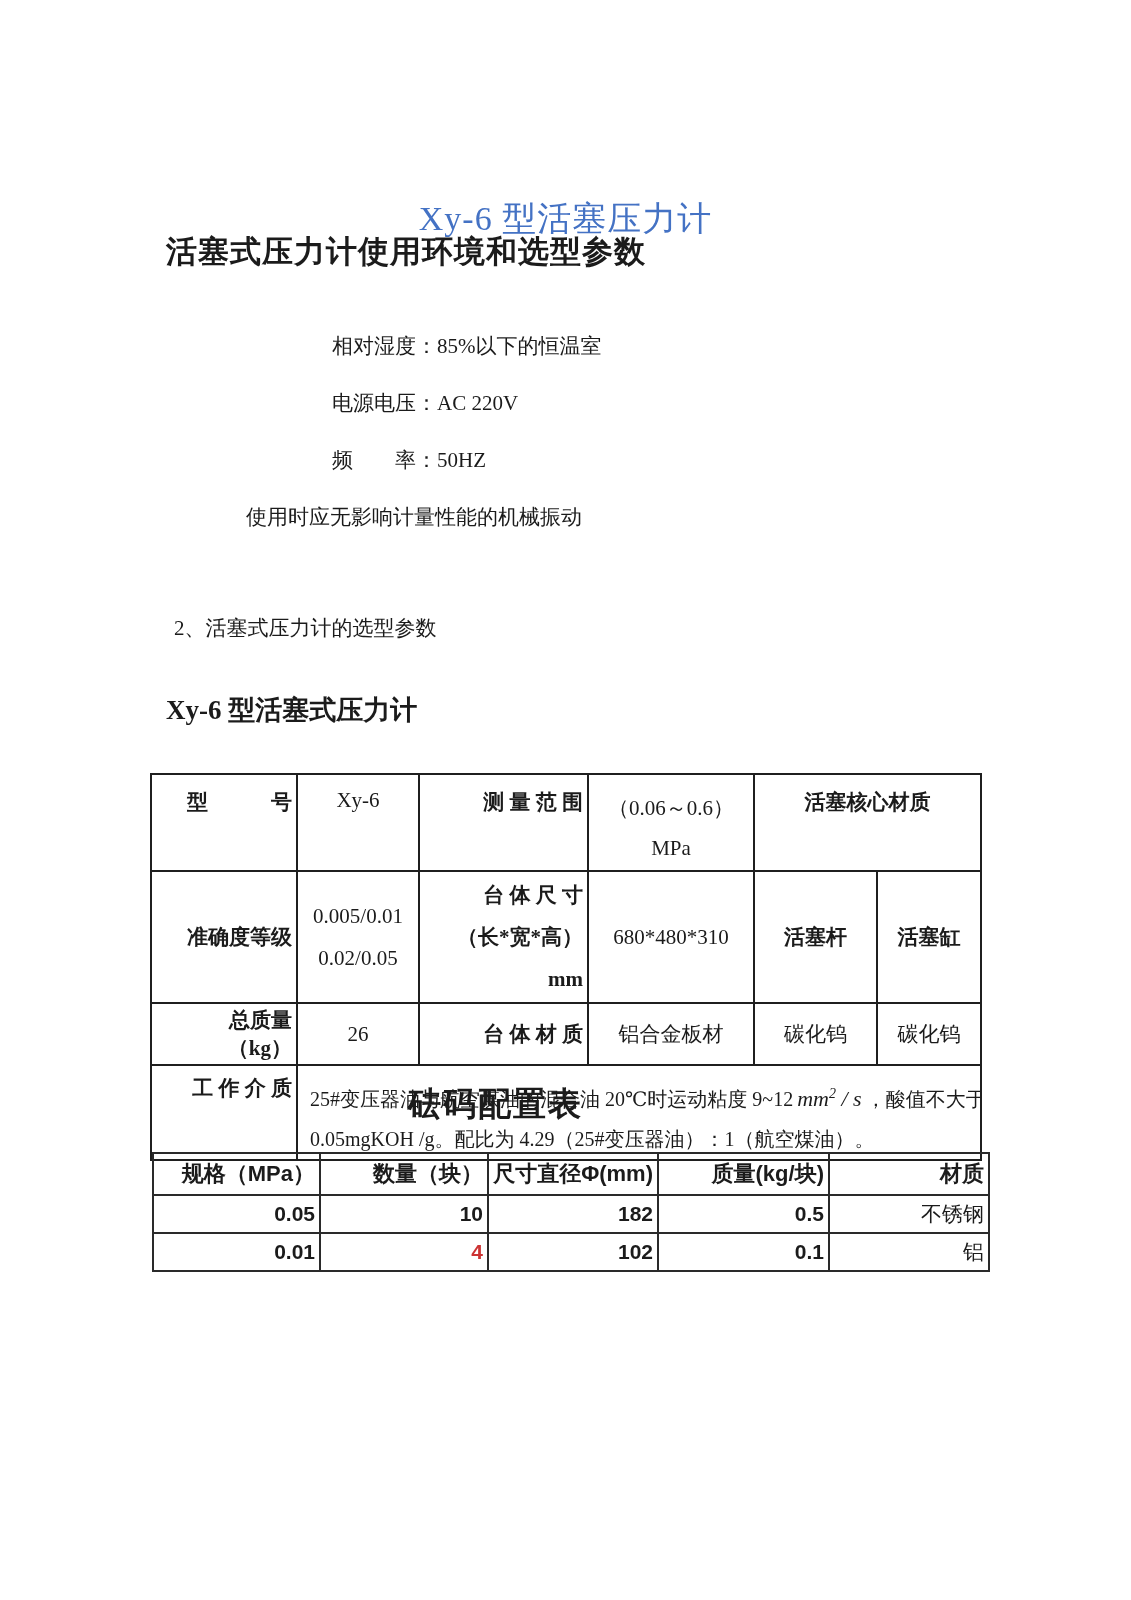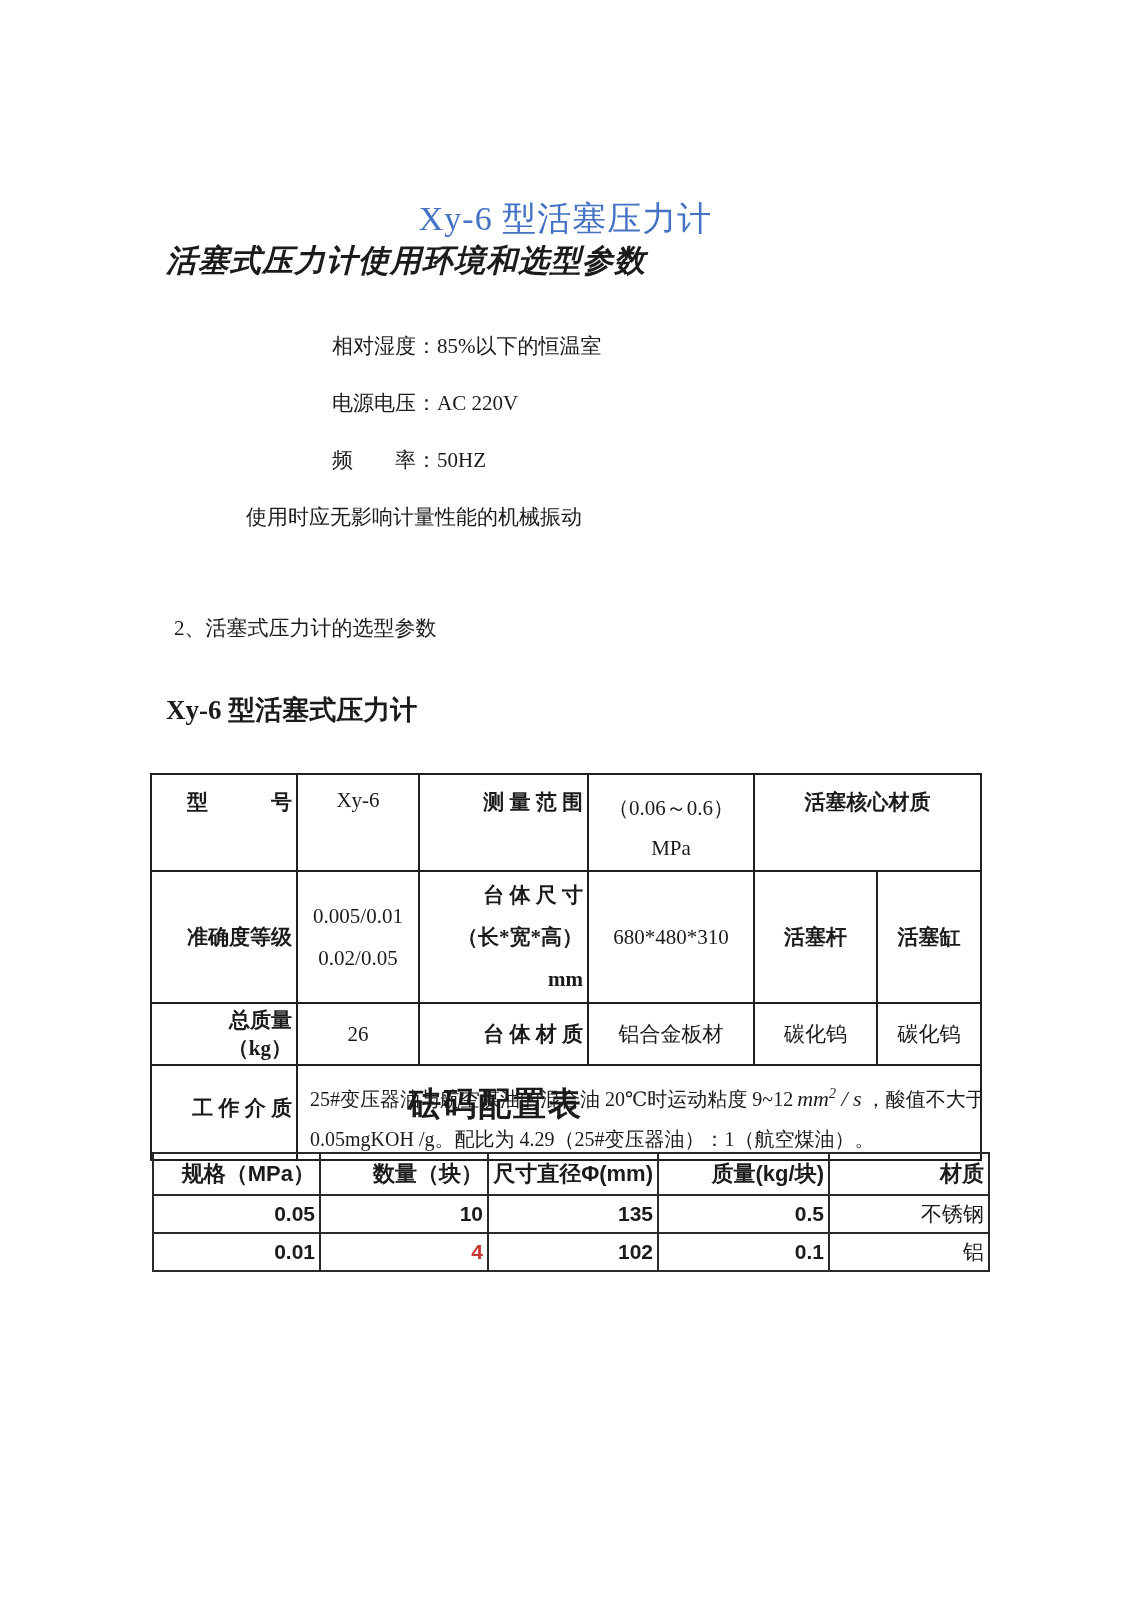--- a/index.html
+++ b/index.html
@@ -6,22 +6,22 @@
   body {
     width:1131px; height:1600px; background:#ffffff; position:relative;
     font-family:"Liberation Serif","DejaVu Serif",serif;
     color:#1b1b1b; font-size:21px;
   }
   .page-title {
     position:absolute; top:196px; left:0; width:1131px;
     text-align:center; font-size:34px; color:#4472C4; letter-spacing:1px;
   }
   .section-heading {
-    position:absolute; top:240px; left:166px;
-    font-size:31px; font-weight:bold; letter-spacing:1px;font-style:italic;
+    position:absolute; top:231px; left:166px;
+    font-size:31px; font-weight:bold; letter-spacing:1px;
   }
   .env-block { position:absolute; top:336px; left:174px; }
   .env-line { margin-bottom:36px; line-height:21px; white-space:pre; }
   .env-first { display:flex; }
   .env-label { width:158px; flex:0 0 158px; }
   .item2-line { position:absolute; top:618px; left:174px; line-height:21px; }
   .spec-heading {
     position:absolute; top:692px; left:166px;
     font-size:27px; font-weight:bold;
   }
@@ -119,21 +119,21 @@
   </tr>
   <tr style="height:62px">
     <td class="lbl">总质量（kg）</td>
     <td>26</td>
     <td class="lbl">台 体 材 质</td>
     <td>铝合金板材</td>
     <td>碳化钨</td>
     <td>碳化钨</td>
   </tr>
   <tr class="r4">
-    <td class="lbl" style="vertical-align:top; padding-top:28px;">工 作 介 质</td>
+    <td class="lbl" style="vertical-align:top; padding-top:8px;">工 作 介 质</td>
     <td colspan="5" class="medium-cell">
       <div class="m-line"><span>25#变压器油与航空煤油的混合油 20℃时运动粘度 9~12</span><span class="formula"><span>mm</span><sup>2</sup> <span>/ s</span></span><span>，酸值不大于</span></div>
       <div class="m-line">0.05mgKOH /g。配比为 4.29（25#变压器油）：1（航空煤油）。</div>
     </td>
   </tr>
 </tbody>
   </table>
 
 <div class="weights-heading">砝码配置表</div>
 
@@ -149,21 +149,21 @@
       <tr>
     <th>规格（MPa）</th>
     <th>数量（块）</th>
     <th>尺寸直径Φ(mm)</th>
     <th>质量(kg/块)</th>
     <th>材质</th>
   </tr>
   <tr>
     <td>0.05</td>
     <td>10</td>
-    <td>135</td>
+    <td>182</td>
     <td>0.5</td>
     <td class="material">不锈钢</td>
   </tr>
   <tr>
     <td>0.01</td>
     <td class="qty-red">4</td>
     <td>102</td>
     <td>0.1</td>
     <td class="material">铝</td>
   </tr>

